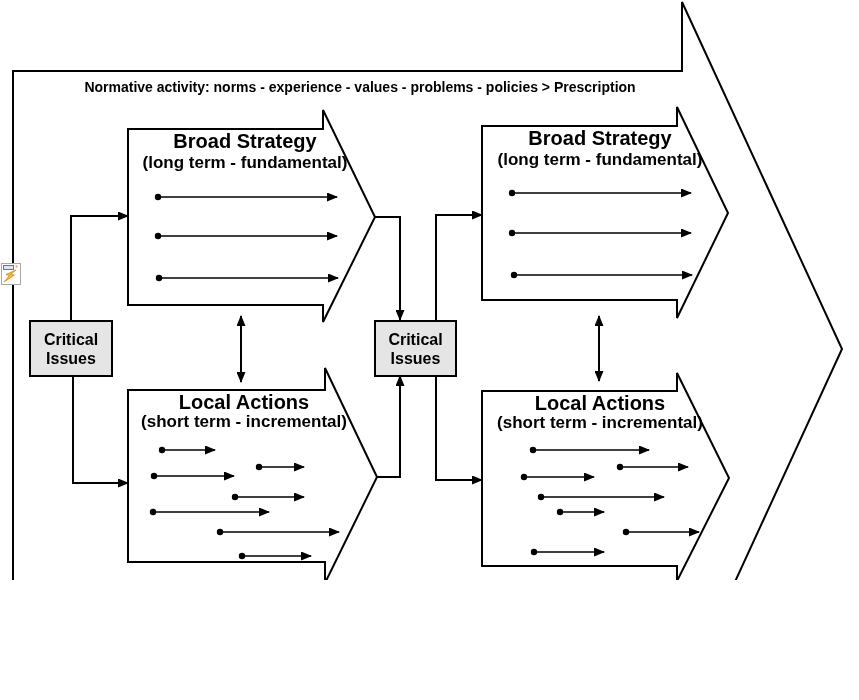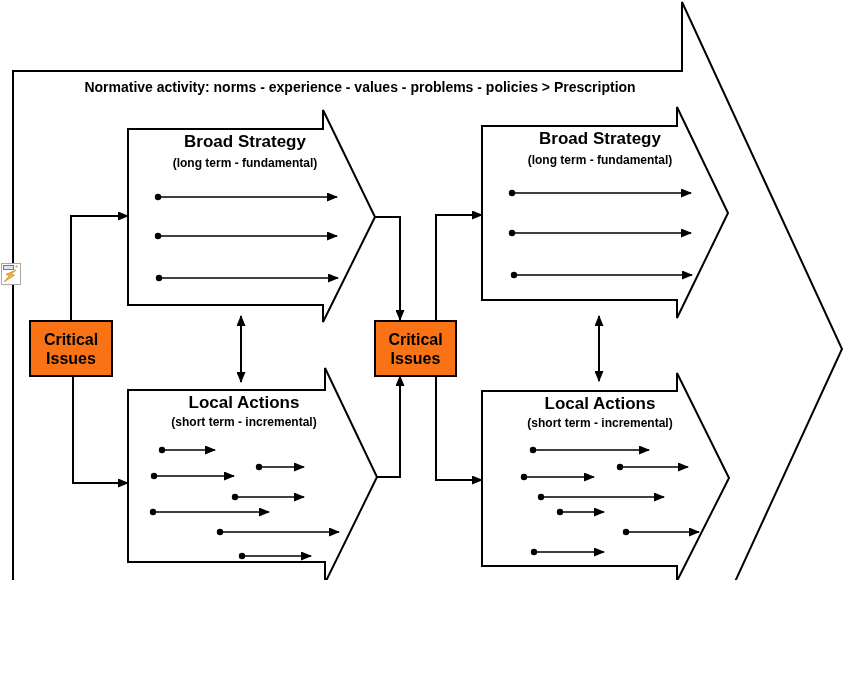--- a/index.html
+++ b/index.html
@@ -16,36 +16,36 @@
     position: absolute;
     z-index: 3;
     color: #000;
     font-weight: bold;
     text-align: center;
     white-space: nowrap;
   }
   .banner { font-size: 14px; line-height: 15px; width: 640px; }
   .banner-top  { left: 40px; top: 80px; }
   .banner-bottom { left: 67px; top: 599px; }
-  .shape-title { font-size: 17px; line-height: 19px; width: 210px; }
-  .shape-sub   { font-size: 12px; line-height: 16px; width: 210px; }
+  .shape-title { font-size: 20px; line-height: 19px; width: 210px; }
+  .shape-sub   { font-size: 17px; line-height: 16px; width: 210px; }
   .bs1-title { left: 140px; top: 132px; }
   .bs1-sub   { left: 140px; top: 155px; }
   .bs2-title { left: 495px; top: 129px; }
   .bs2-sub   { left: 495px; top: 152px; }
   .la1-title { left: 139px; top: 393px; }
   .la1-sub   { left: 139px; top: 414px; }
   .la2-title { left: 495px; top: 394px; }
   .la2-sub   { left: 495px; top: 415px; }
   .ci-box {
     position: absolute;
     z-index: 4;
     box-sizing: border-box;
     border: 2px solid #000;
-    background: #f97316;
+    background: #e5e5e5;
     display: flex;
     align-items: center;
     justify-content: center;
     text-align: center;
     font-weight: bold;
     font-size: 16px;
     line-height: 19px;
     color: #000;
     white-space: normal;
     padding: 0 4px;

